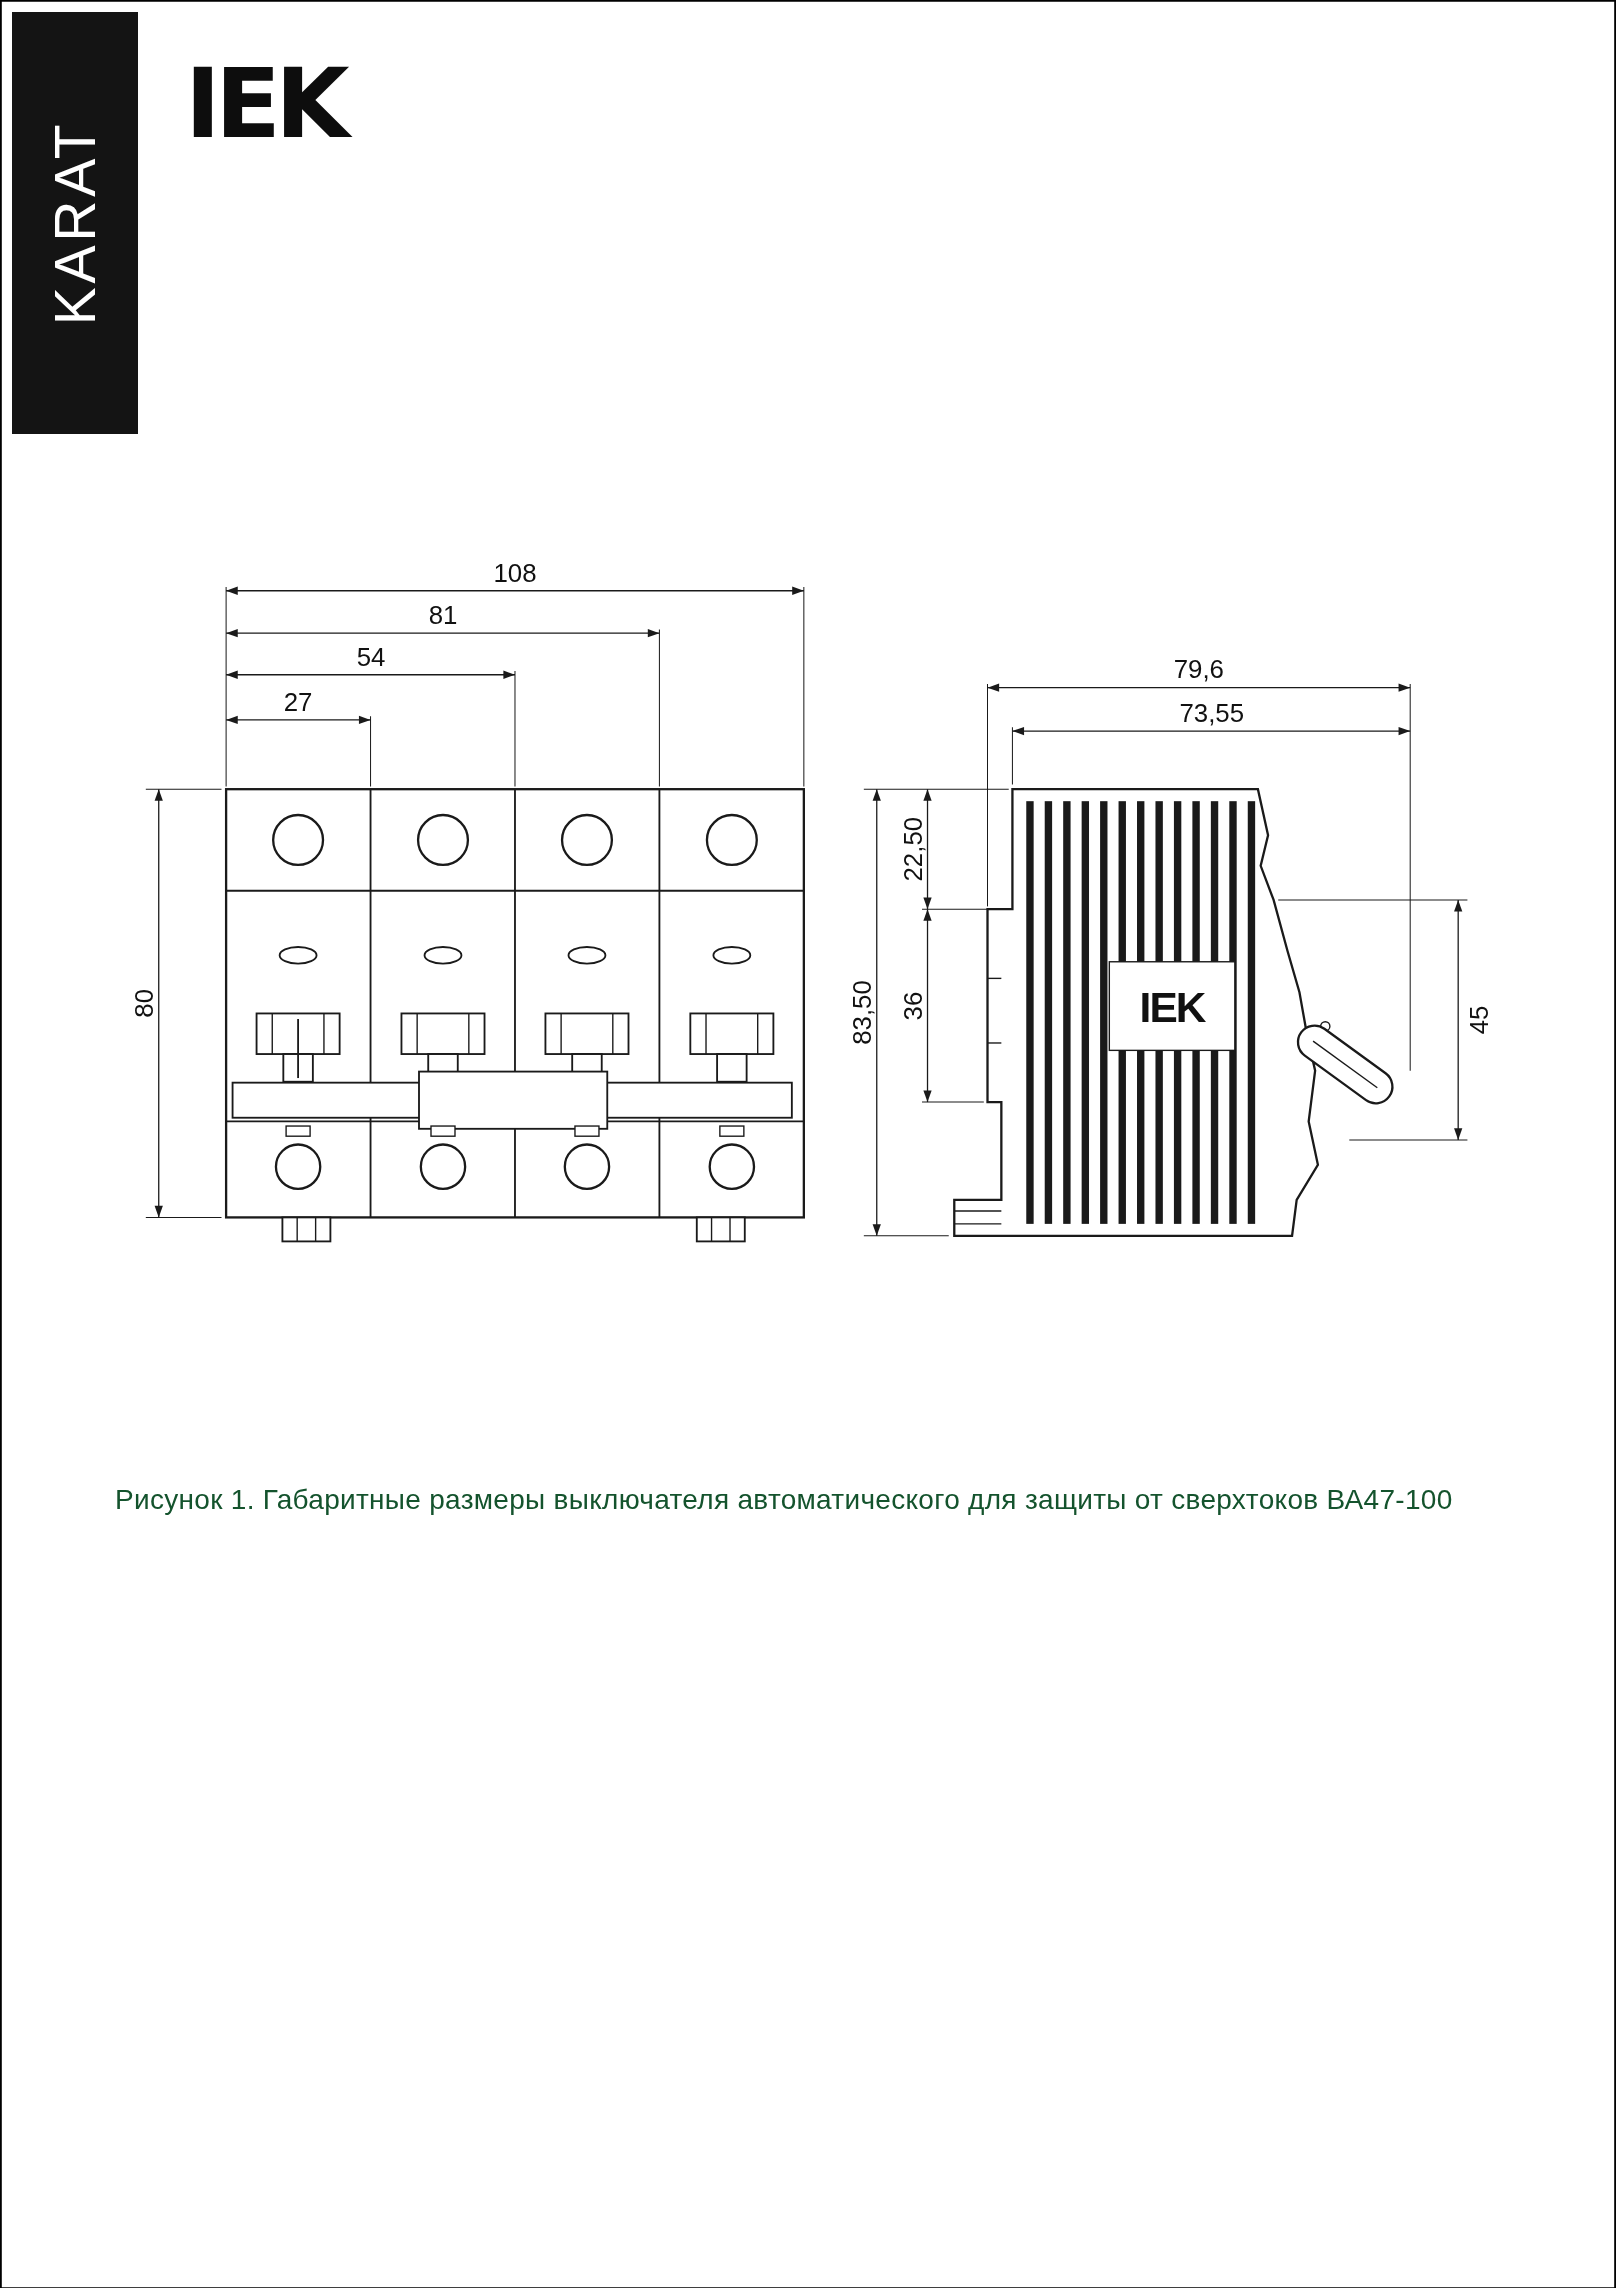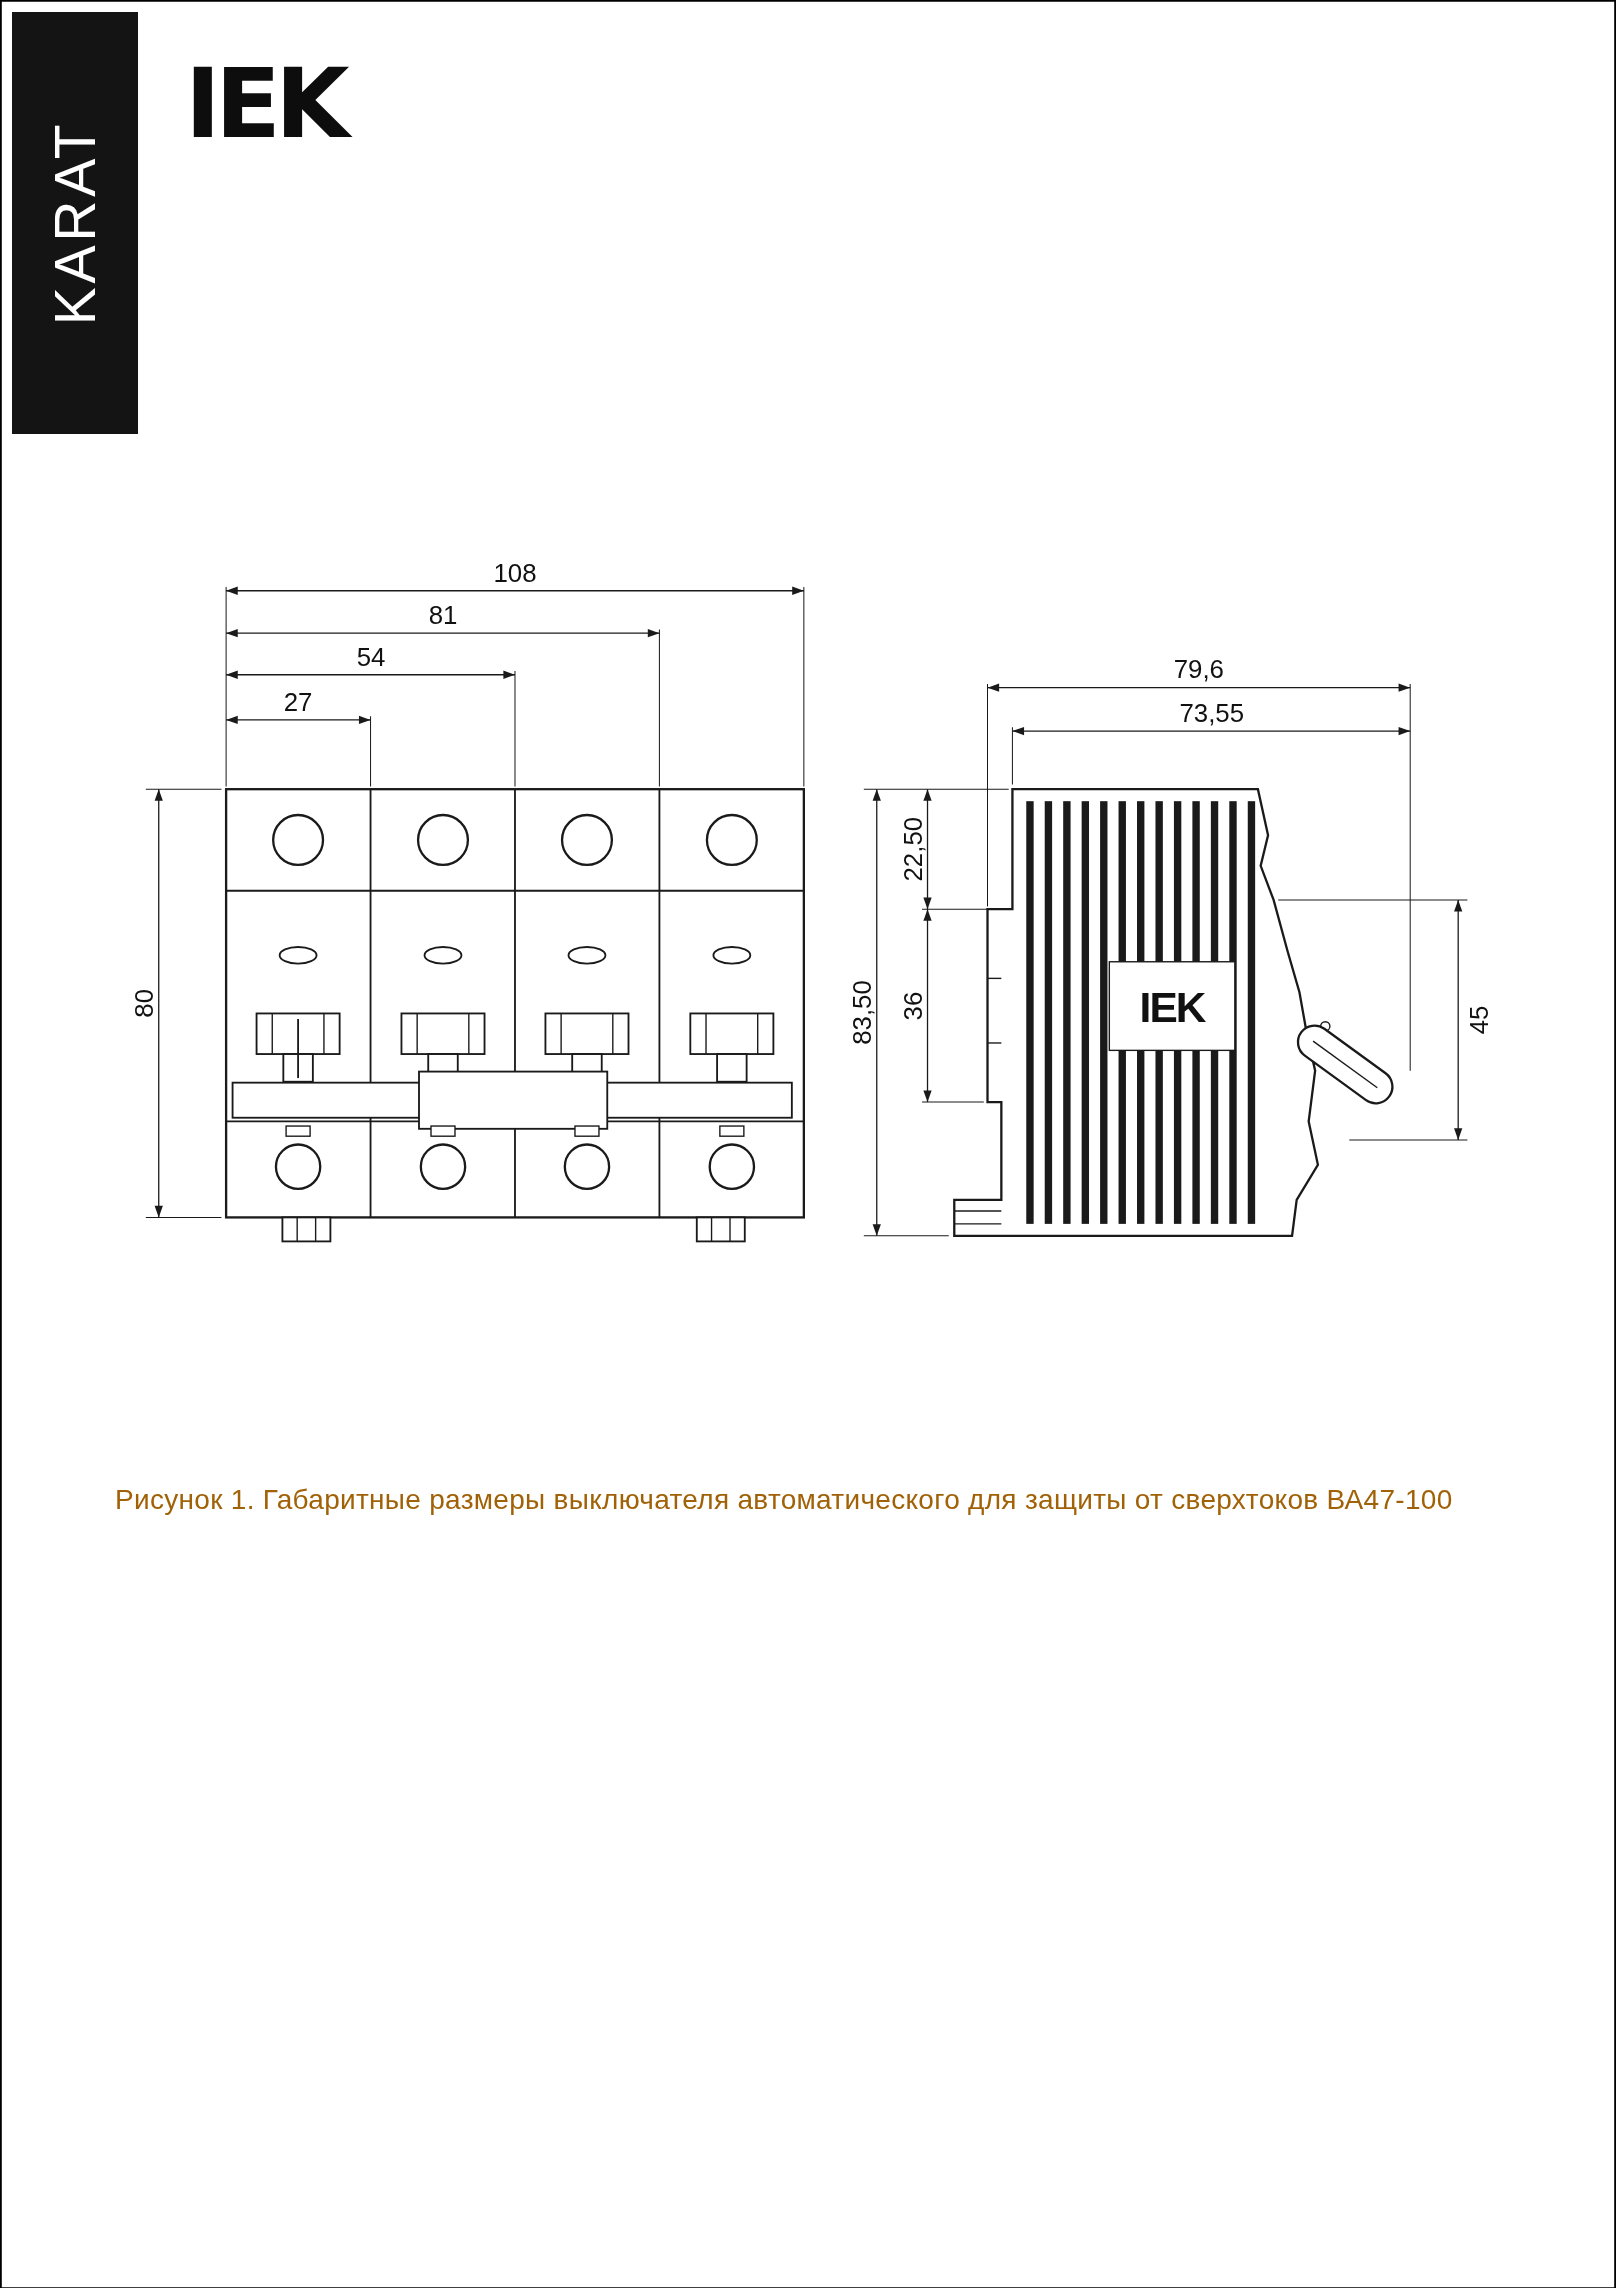--- a/index.html
+++ b/index.html
@@ -14,21 +14,21 @@
   }
   .banner span{
     transform:rotate(-90deg);color:#fff;font-size:57px;letter-spacing:3.7px;
     white-space:nowrap;font-family:"Liberation Sans",sans-serif;
   }
   .logo{
     position:absolute;left:185px;top:48px;font-size:96px;font-weight:bold;
     letter-spacing:-5.5px;color:#0d0d0d;font-family:"DejaVu Sans","Liberation Sans",sans-serif;
   }
   .caption{
-    position:absolute;left:115px;top:1484px;font-size:28px;color:#a16207;
+    position:absolute;left:115px;top:1484px;font-size:28px;color:#14532d;
     letter-spacing:0.3px;white-space:nowrap;
   }
   svg{position:absolute;left:0;top:0;}
   svg text{font-family:"Liberation Sans",sans-serif;font-size:28px;fill:#111;}
   .s25{stroke:#1a1a1a;stroke-width:2.5;fill:none;}
   .s2 {stroke:#1a1a1a;stroke-width:2;fill:none;}
   .s15{stroke:#1a1a1a;stroke-width:1.5;fill:none;}
   .dim{stroke:#1a1a1a;stroke-width:1.4;fill:none;
        marker-start:url(#arrow);marker-end:url(#arrow);}
   .ext{stroke:#1a1a1a;stroke-width:1.1;fill:none;}

